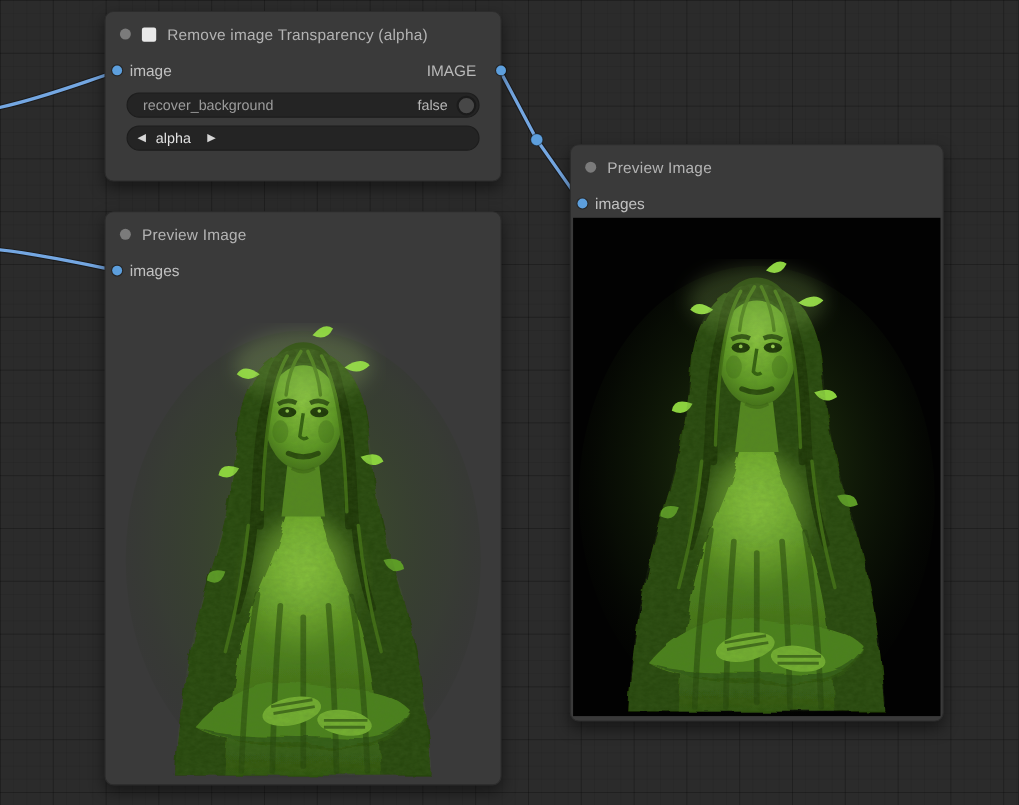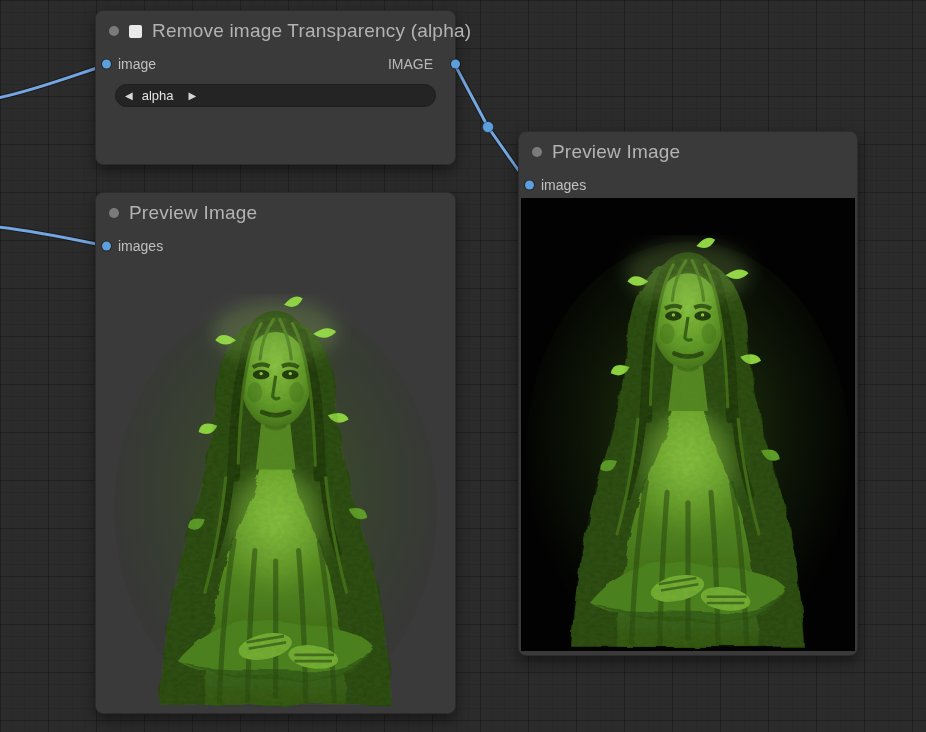--- a/index.html
+++ b/index.html
@@ -20,21 +20,21 @@
 
   .node{
     position:absolute;z-index:2;background:var(--node-bg,#3a3a3a);
     border:1px solid #2c2c2c;border-radius:8px;
     box-shadow:0 6px 14px rgba(0,0,0,.45);
     box-sizing:border-box;
   }
   .node.clip{overflow:hidden;}
   .node-header{
     height:40px;display:flex;align-items:center;gap:10px;
-    padding:0 13px;color:#b3b3b3;font-size:19px;letter-spacing:.2px;
+    padding:0 13px;color:#b3b3b3;font-size:14px;letter-spacing:.2px;
   }
   .collapse-dot{width:10px;height:10px;border-radius:50%;background:#7b7b7b;flex:0 0 auto;}
   .node-icon-square{width:13px;height:13px;border-radius:2px;background:#e9e9e9;flex:0 0 auto;}
   .node-title{white-space:nowrap;}
 
   .slot-row{
     position:relative;height:26px;display:flex;align-items:center;
     padding:0 22px;color:#c0c0c0;font-size:14px;box-sizing:border-box;
   }
   .slot-row .grow{flex:1;}
@@ -204,20 +204,25 @@
       <span class="collapse-dot"></span>
       <span class="node-icon-square"></span>
       <span class="node-title">Remove image Transparency (alpha)</span>
     </div>
     <div class="slot-row">
       <span class="slot-dot" style="left:6px"></span>
       <span class="slot-label grow">image</span>
       <span class="slot-label out">IMAGE</span>
       <span class="slot-dot" style="right:-5px"></span>
     </div>
+    <div class="widget toggle">
+      <span class="w-label">recover_background</span>
+      <span class="w-value">false</span>
+      <span class="knob"></span>
+    </div>
     <div class="widget combo">
       <span class="arrow">◀</span>
       <span class="w-value">alpha</span>
       <span class="arrow">▶</span>
     </div>
   </div>
 
   <div class="node clip" style="left:95px;top:192px;width:361px;height:522px">
     <div class="node-header">
       <span class="collapse-dot"></span>

